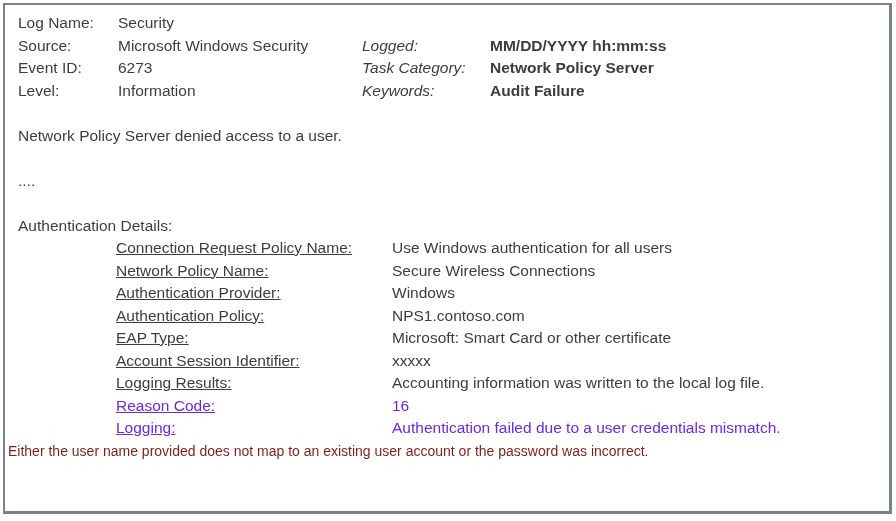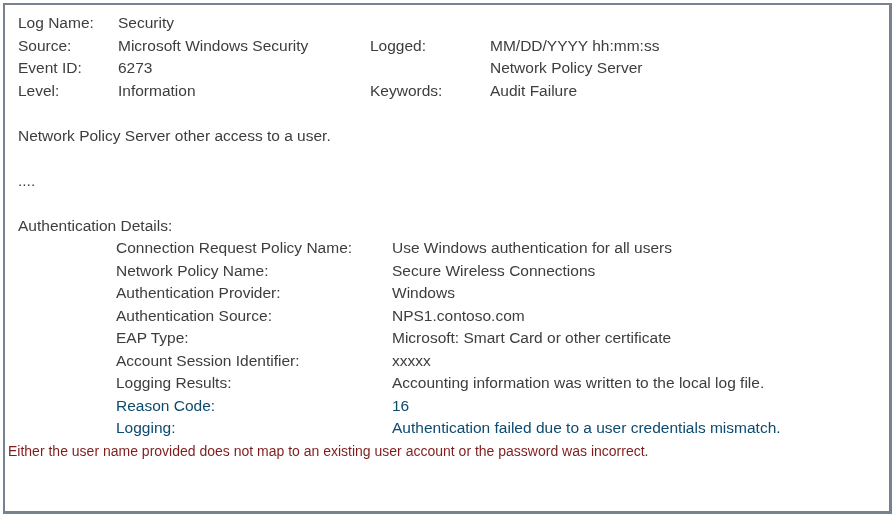--- a/index.html
+++ b/index.html
@@ -41,25 +41,25 @@
     white-space: nowrap;
   }
   .line > span {
     position: absolute;
     top: 0;
     white-space: nowrap;
     text-align: right;
   }
   .ll { left: 0; }
   .lv { left: 100px; }
-  .rl { left: 352px; }
-  .rv { left: 472px; }
-  .dl { left: 98px; }
+  .rl { left: 344px; font-style: italic; }
+  .rv { left: 472px; font-weight: bold; }
+  .dl { left: 98px; text-decoration: underline; }
   .dv { left: 374px; }
-  .red { color: #0c4a6e; }
+  .red { color: #6d28d9; }
   .footnote {
     position: relative;
     margin-left: -10px;
     font-size: 14px;
     white-space: nowrap;
     color: #7f1d1d;
   }
 </style>
 </head>
 <body>
@@ -74,33 +74,34 @@
       </div>
       <div class="line">
         <span class="ll">Source:</span>
         <span class="lv">Microsoft Windows Security</span>
         <span class="rl">Logged:</span>
         <span class="rv">MM/DD/YYYY hh:mm:ss</span>
       </div>
       <div class="line">
         <span class="ll">Event ID:</span>
         <span class="lv">6273</span>
+        <span class="rl">Task Category:</span>
         <span class="rv">Network Policy Server</span>
       </div>
       <div class="line">
         <span class="ll">Level:</span>
         <span class="lv">Information</span>
         <span class="rl">Keywords:</span>
         <span class="rv">Audit Failure</span>
       </div>
 
       <div class="line"></div>
 
       <div class="line">
-        <span class="ll">Network Policy Server other access to a user.</span>
+        <span class="ll">Network Policy Server denied access to a user.</span>
       </div>
 
       <div class="line"></div>
 
       <div class="line">
         <span class="ll">....</span>
       </div>
 
       <div class="line"></div>
 
@@ -114,21 +115,21 @@
       </div>
       <div class="line">
         <span class="dl">Network Policy Name:</span>
         <span class="dv">Secure Wireless Connections</span>
       </div>
       <div class="line">
         <span class="dl">Authentication Provider:</span>
         <span class="dv">Windows</span>
       </div>
       <div class="line">
-        <span class="dl">Authentication Source:</span>
+        <span class="dl">Authentication Policy:</span>
         <span class="dv">NPS1.contoso.com</span>
       </div>
       <div class="line">
         <span class="dl">EAP Type:</span>
         <span class="dv">Microsoft: Smart Card or other certificate</span>
       </div>
       <div class="line">
         <span class="dl">Account Session Identifier:</span>
         <span class="dv">xxxxx</span>
       </div>

